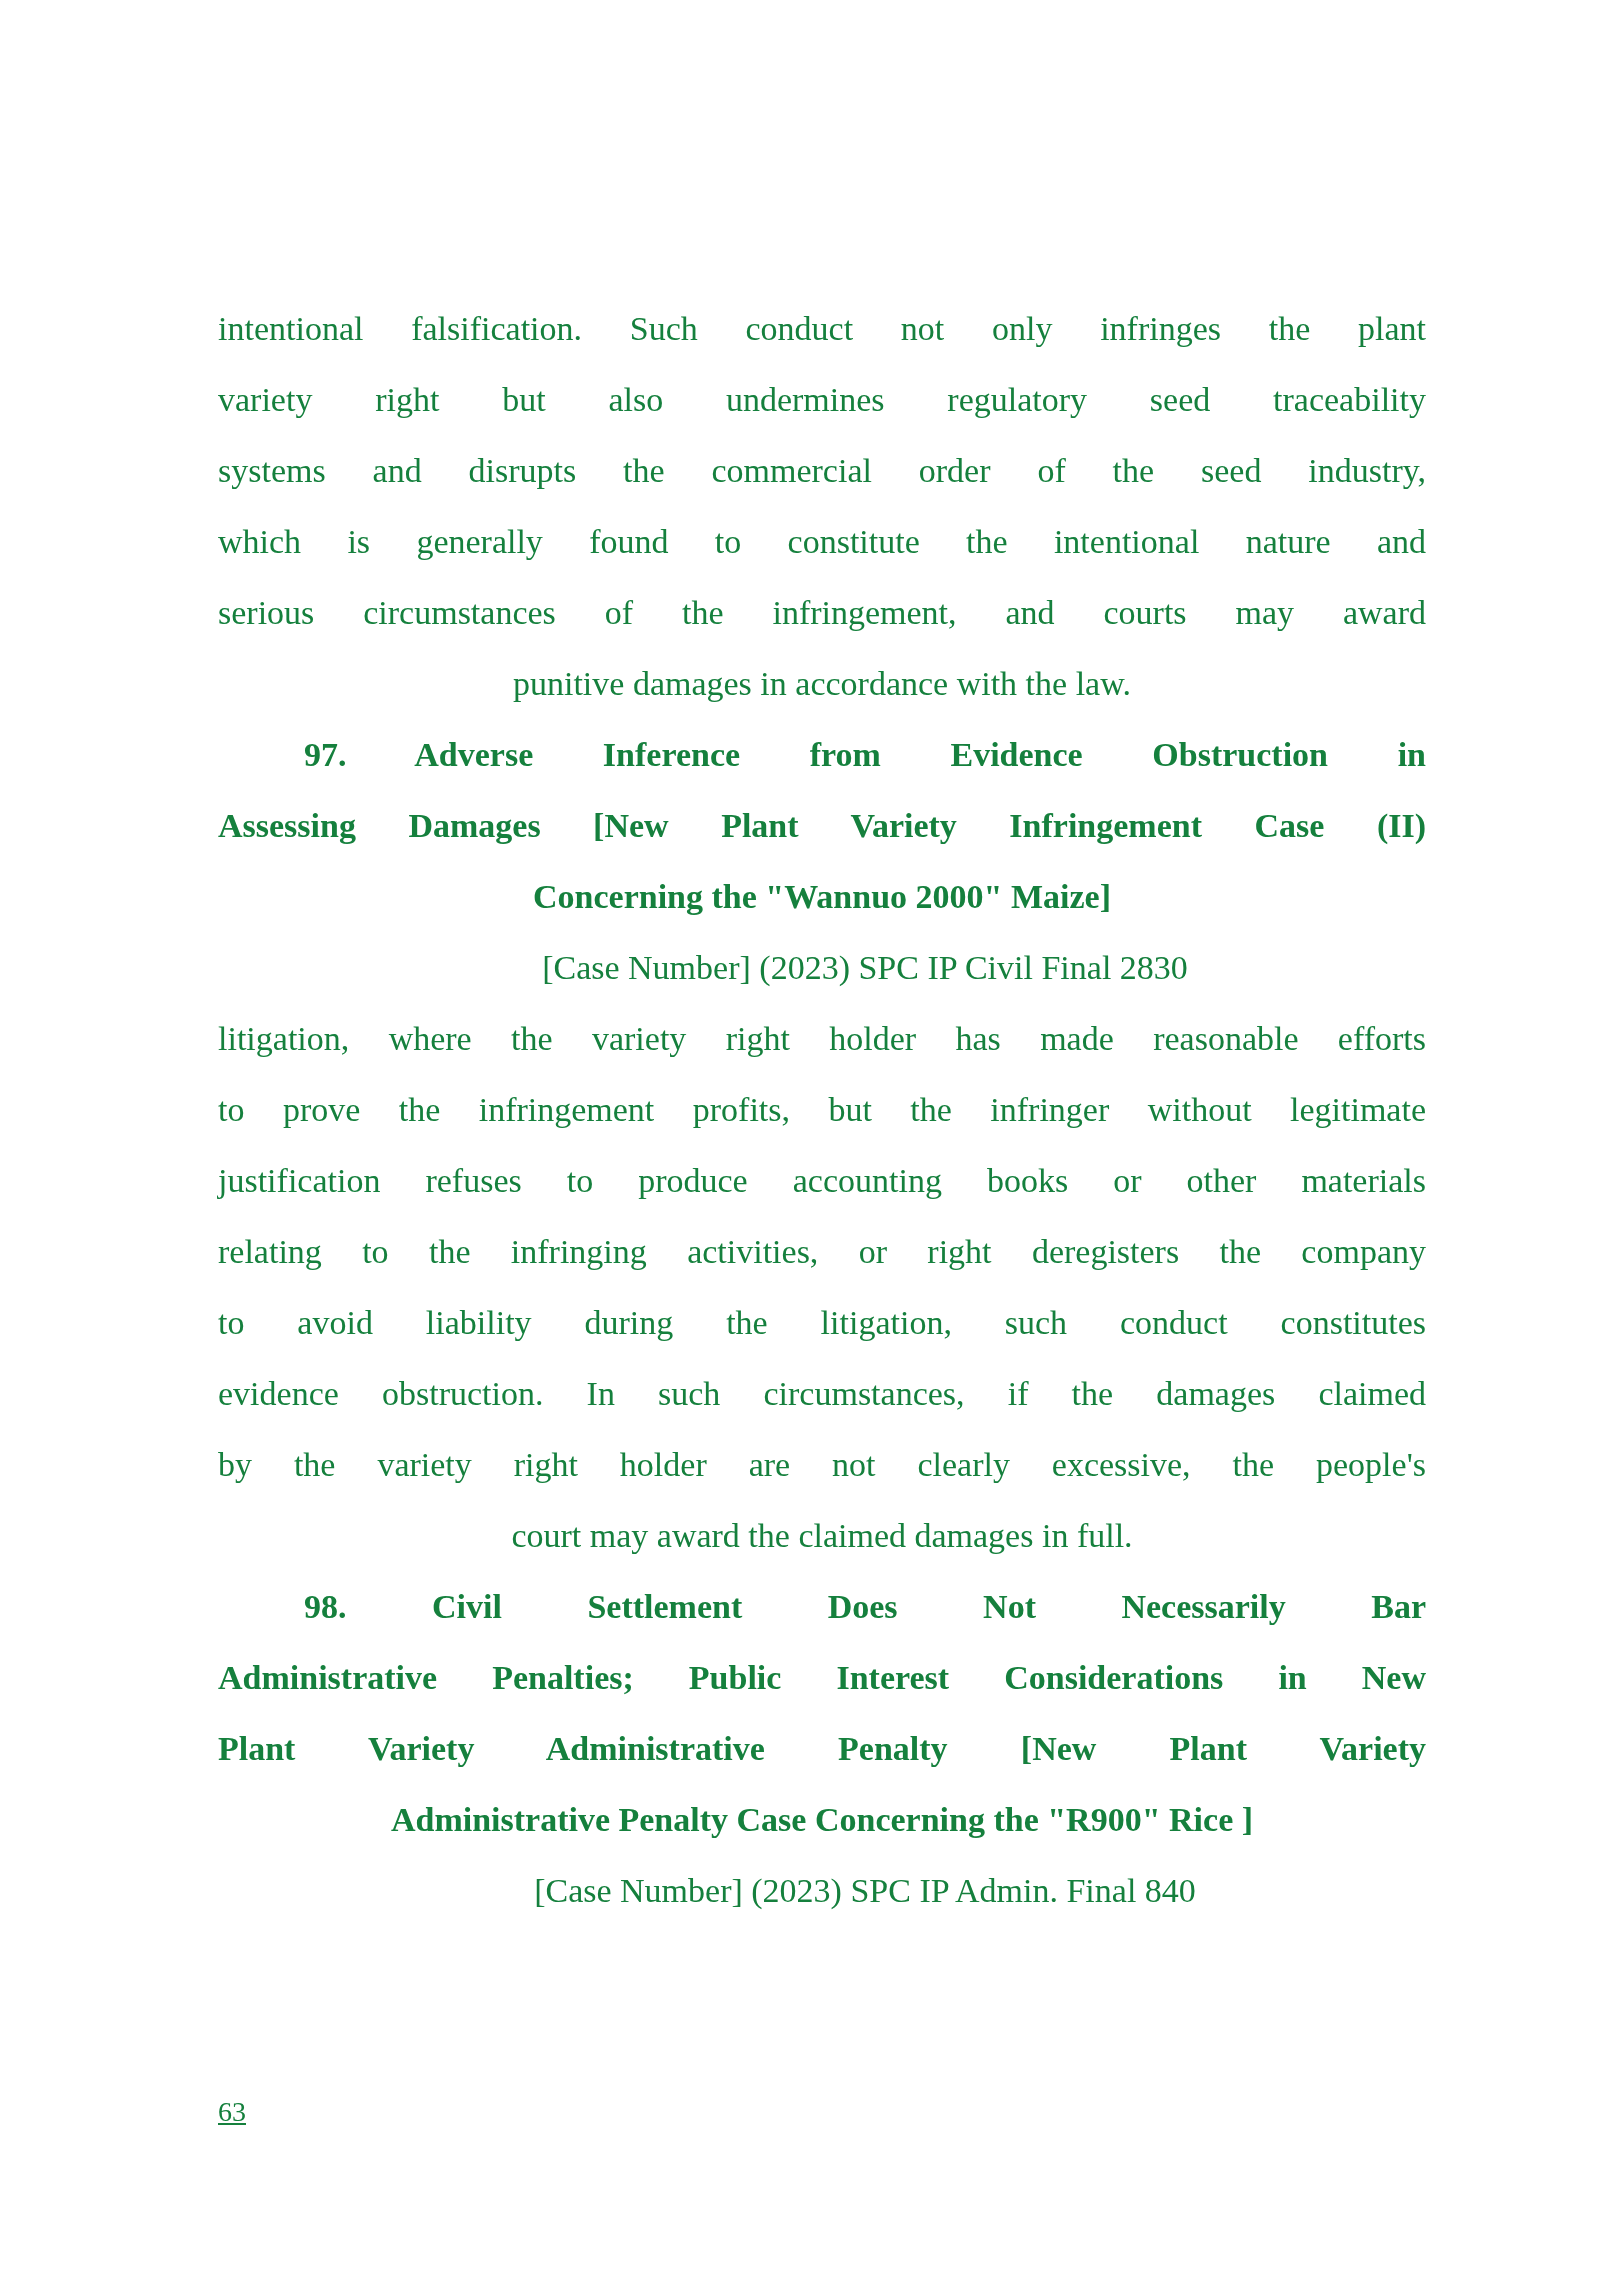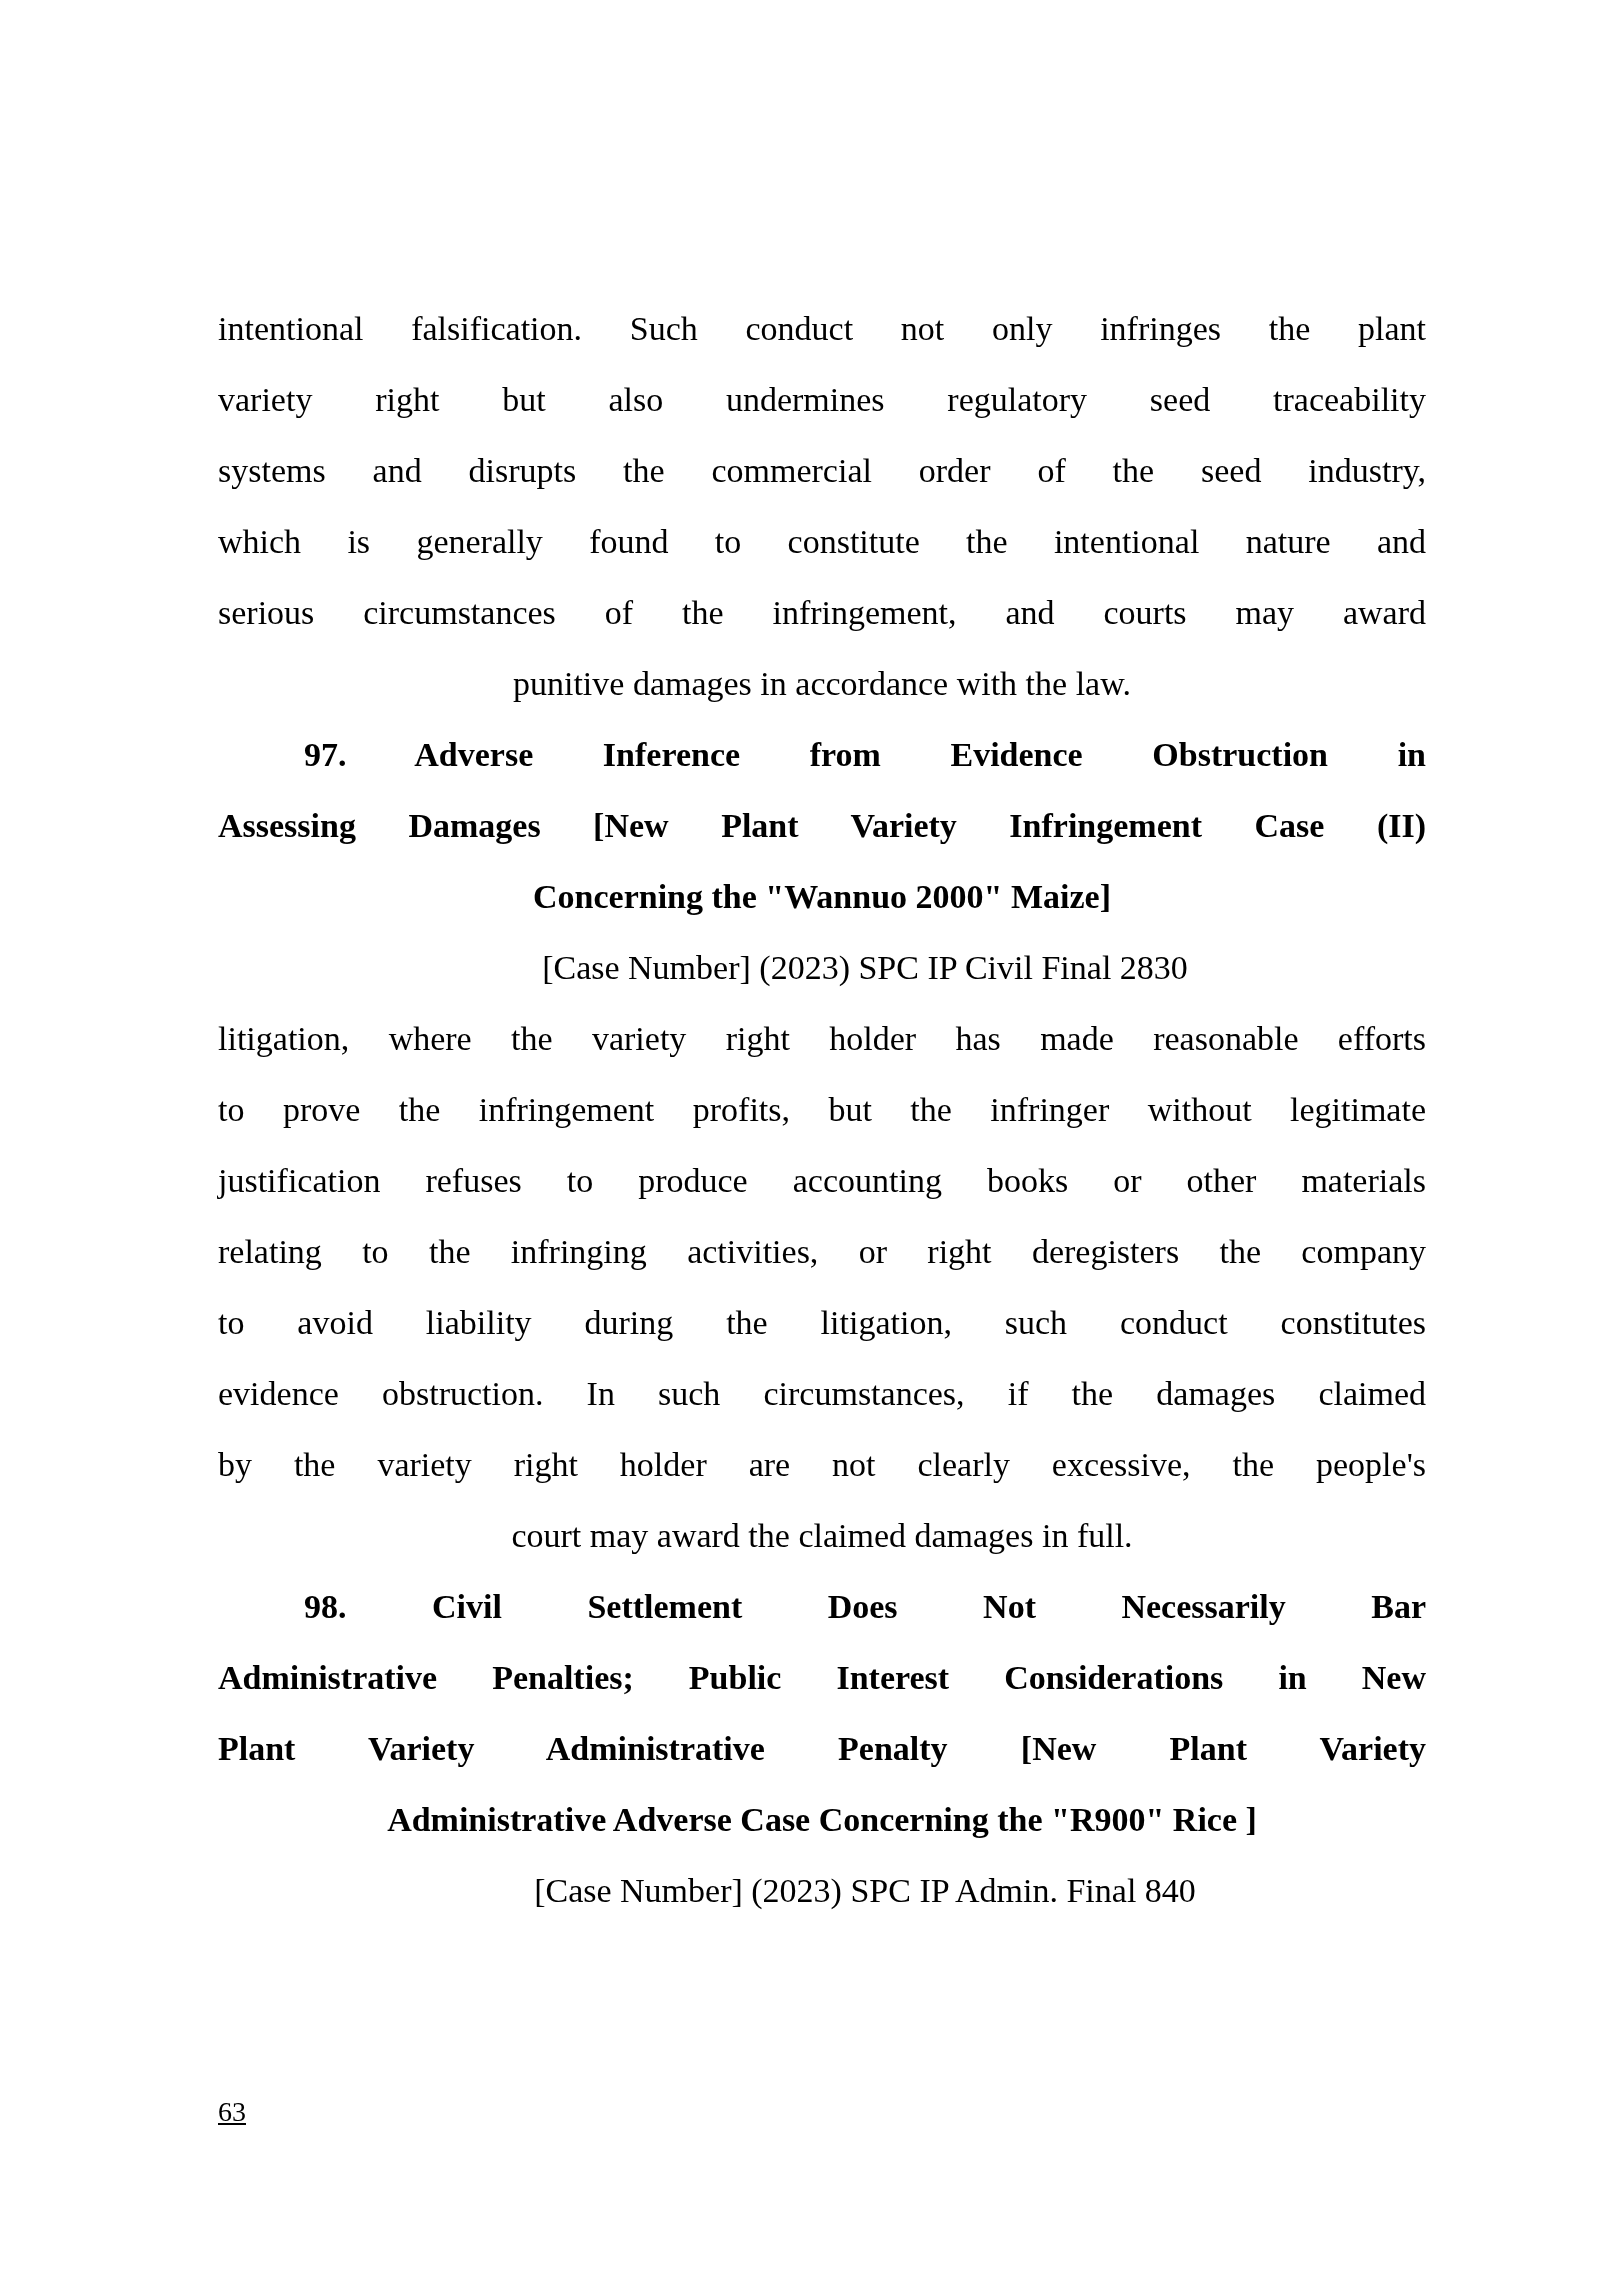--- a/index.html
+++ b/index.html
@@ -5,21 +5,21 @@
   html, body {
     margin: 0;
     padding: 0;
     background: #ffffff;
   }
   .page {
     position: relative;
     width: 1432px;
     height: 2295px;
     background: #ffffff;
-    color: #000000;
+    color: #15803d;
     font-family: "Liberation Serif", "DejaVu Serif", serif;
     overflow: hidden;
   }
   .text-block {
     position: absolute;
     left: 218px;
     top: 293px;
     width: 1208px;
   }
   .para {
@@ -84,21 +84,21 @@
         <span class="line just">relating to the infringing activities, or right deregisters the company</span>
         <span class="line just">to avoid liability during the litigation, such conduct constitutes</span>
         <span class="line just">evidence obstruction. In such circumstances, if the damages claimed</span>
         <span class="line just">by the variety right holder are not clearly excessive, the people's</span>
         <span class="line">court may award the claimed damages in full.</span>
       </p>
       <p class="para heading">
         <span class="line just indent">98. Civil Settlement Does Not Necessarily Bar</span>
         <span class="line just">Administrative Penalties; Public Interest Considerations in New</span>
         <span class="line just">Plant Variety Administrative Penalty [New Plant Variety</span>
-        <span class="line">Administrative Adverse Case Concerning the "R900" Rice ]</span>
+        <span class="line">Administrative Penalty Case Concerning the "R900" Rice ]</span>
       </p>
       <p class="para body">
         <span class="line indent">[Case Number] (2023) SPC IP Admin. Final 840</span>
       </p>
     </div>
   <div class="page-number">63</div>
 </div>
 
 
 </body></html>

